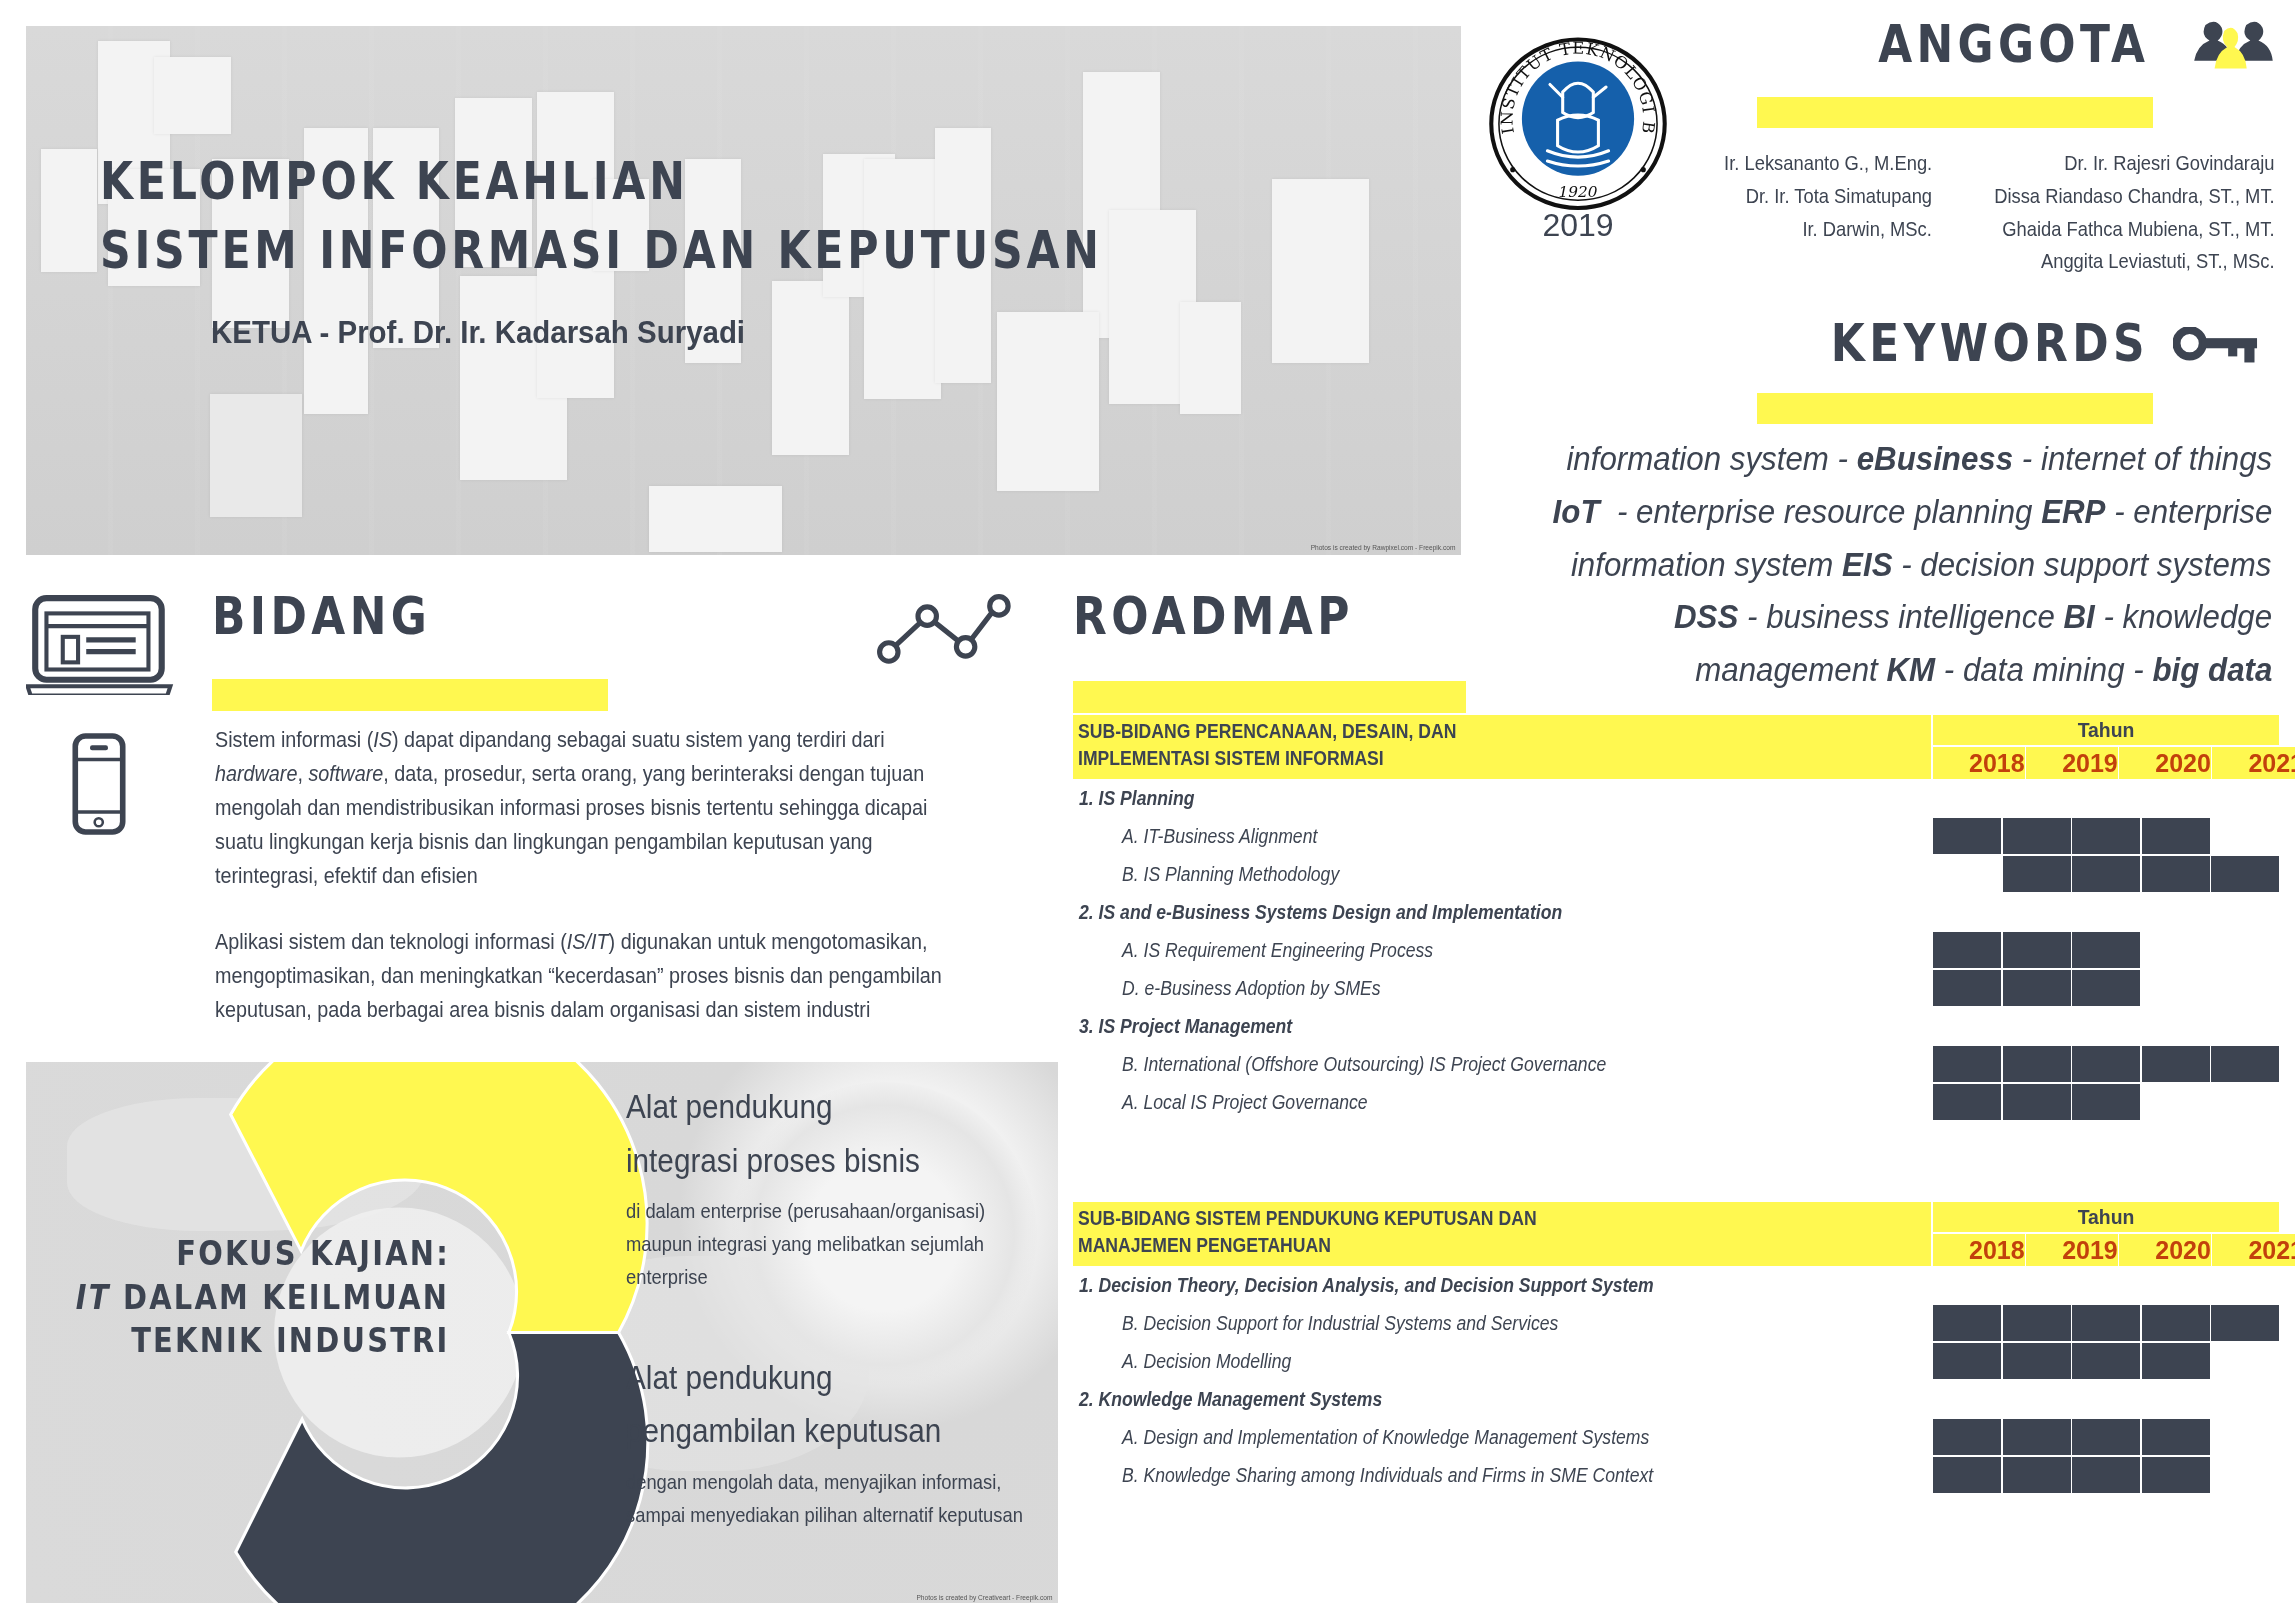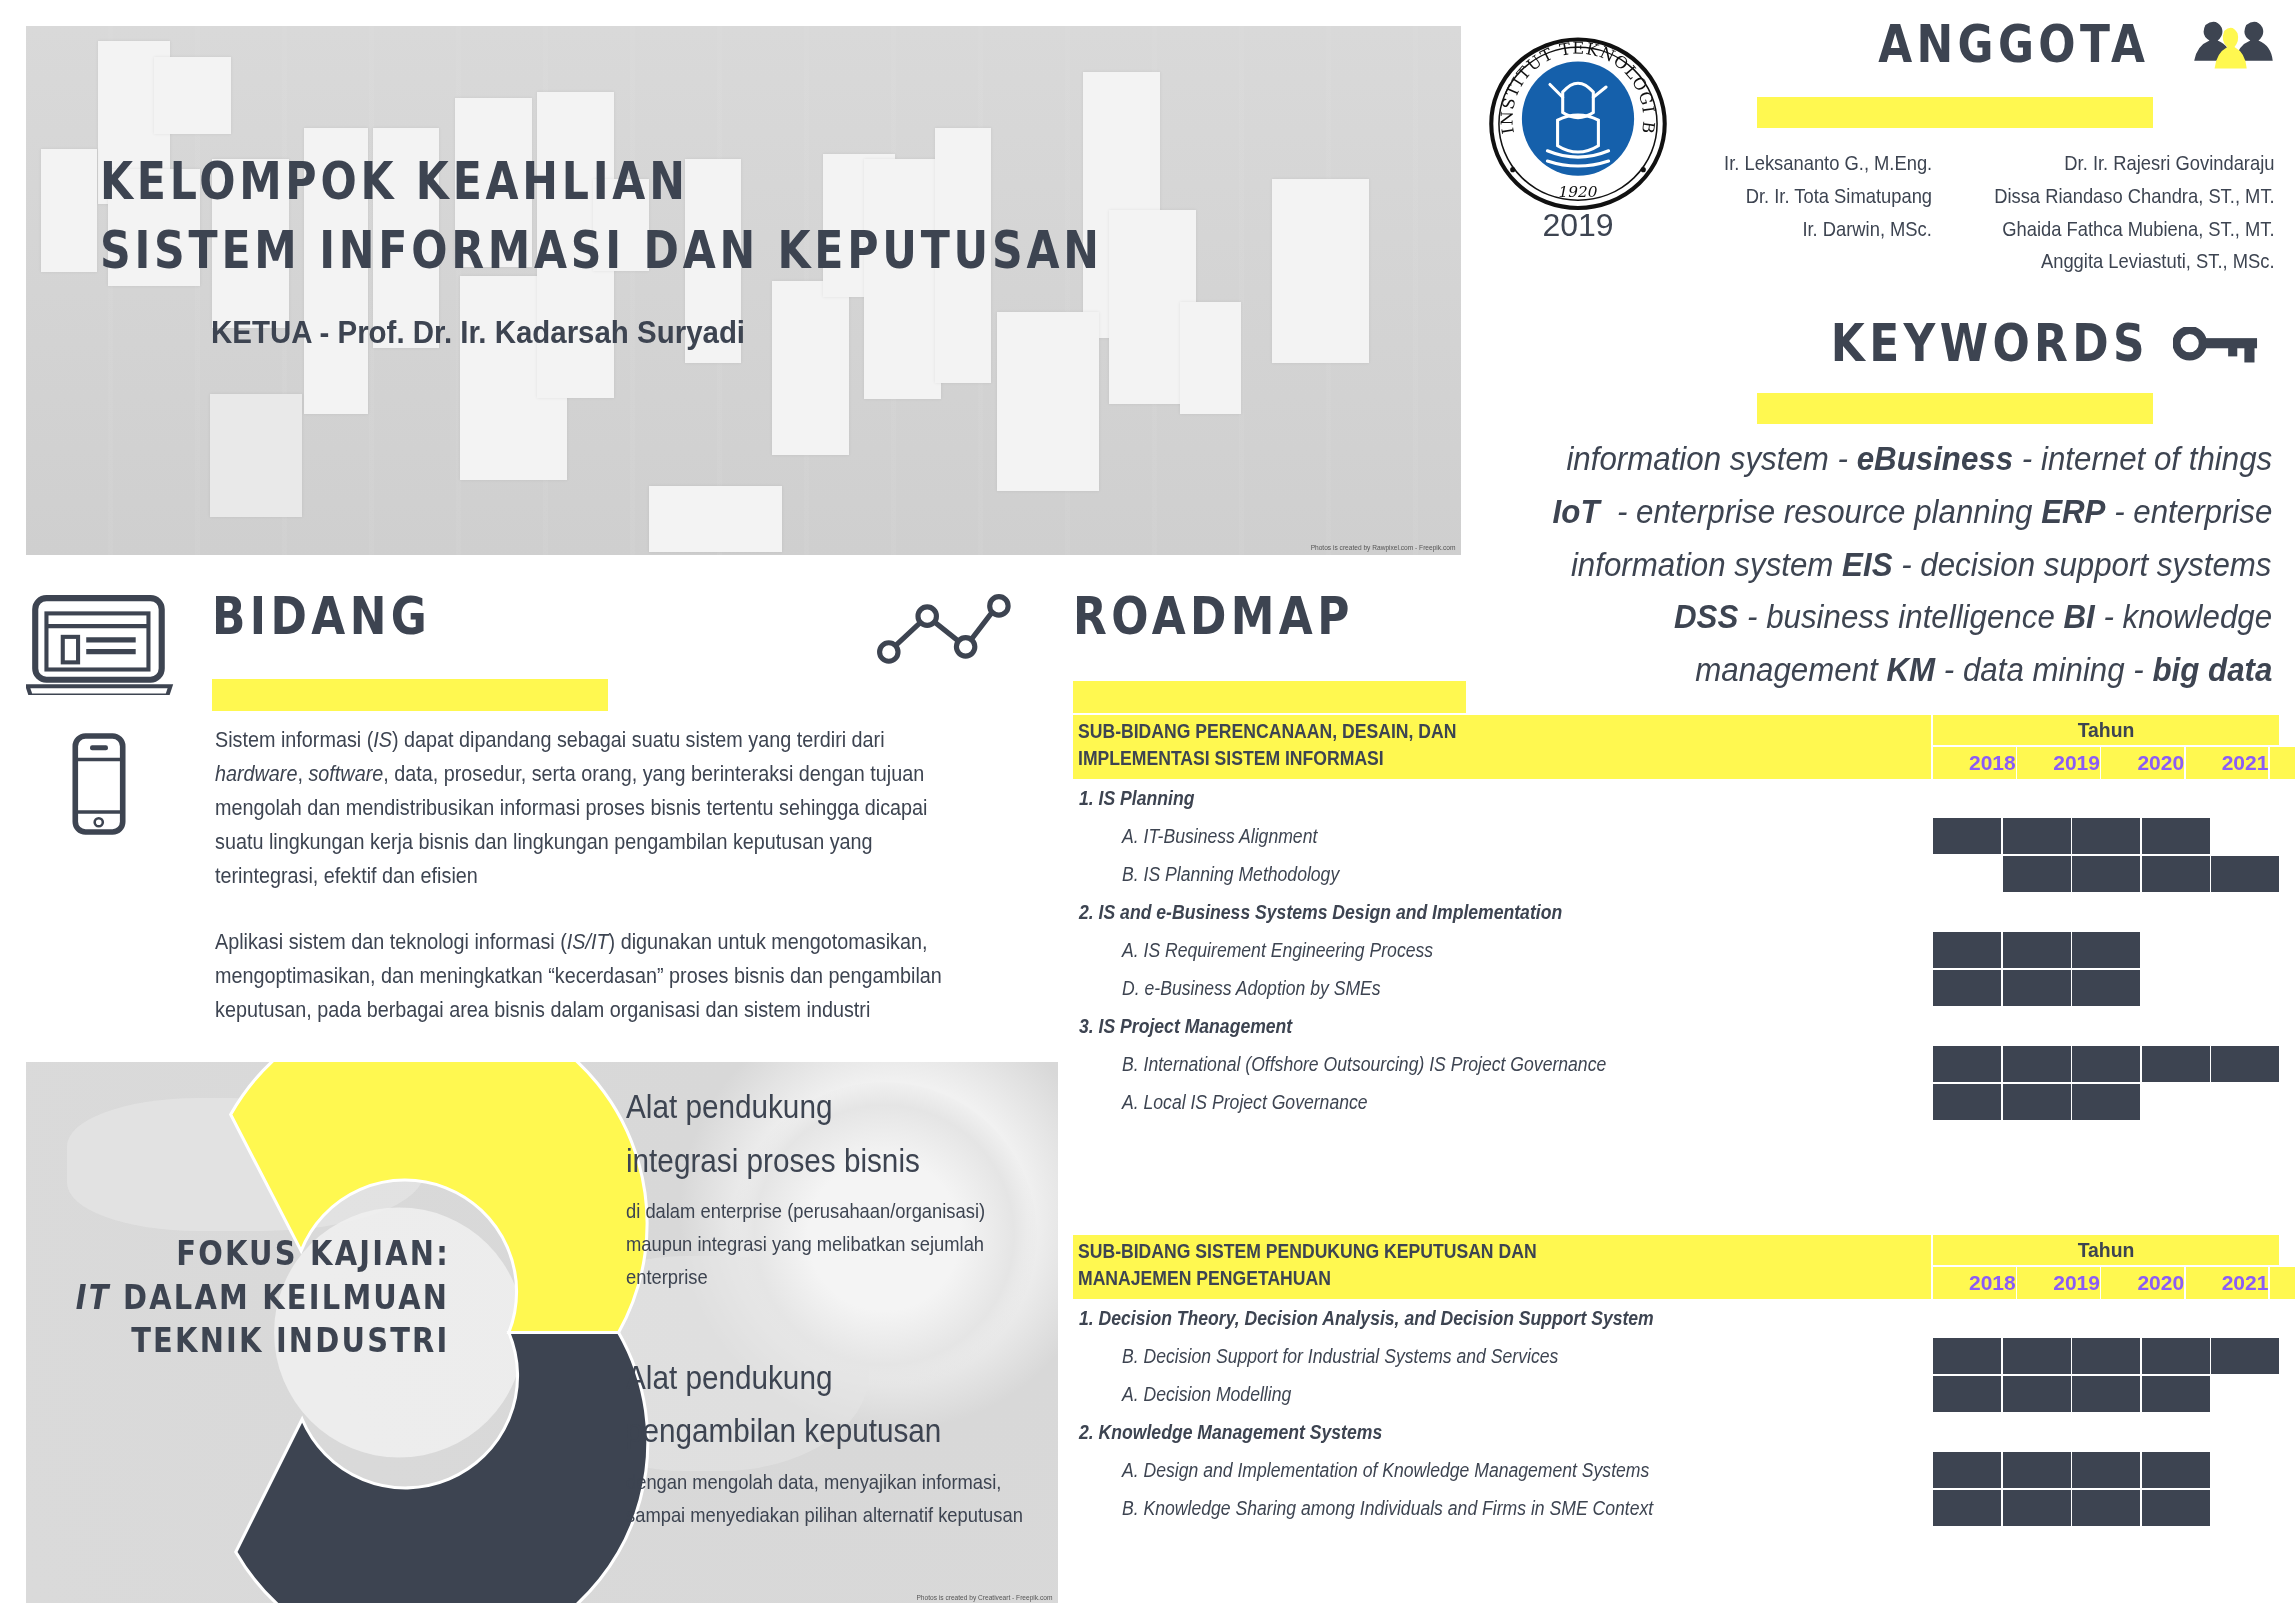--- a/index.html
+++ b/index.html
@@ -68,21 +68,21 @@
   .alat-title { position: absolute; font-size: 33px; color: #3d4451; white-space: nowrap; font-family: "Liberation Sans", sans-serif; transform: scaleX(0.9); transform-origin: left; line-height: 53px; }
   .alat-desc { position: absolute; font-size: 20.4px; color: #3d4451; font-family: "Liberation Sans", sans-serif; line-height: 33px; transform: scaleX(0.9); transform-origin: left; width: 460px; }
 
   
   .rm-table { position: absolute; left: 1073px; width: 1205px; }
   .rm-head { position: relative; height: 64px; }
   .rm-head .sub { position: absolute; left: 0; top: 0; width: 858px; height: 64px; background: #fff850; }
   .rm-head .sub span { position: absolute; left: 5.1px; font-size: 20px; font-weight: bold; color: #3d4451; white-space: nowrap; font-family: "Liberation Sans", sans-serif; transform: scaleX(0.88); transform-origin: left; }
   .rm-head .tahun { position: absolute; left: 860px; top: 0; width: 346px; height: 30px; background: #fff850; text-align: center; font-size: 19.4px; font-weight: bold; line-height: 30px; color: #3d4451; font-family: "Liberation Sans", sans-serif; }
   .rm-head .years { position: absolute; left: 860px; top: 32px; width: 346px; height: 32px; display: flex; gap: 1.5px; }
-  .rm-head .years div { flex: 1; background: #fff850; text-align: center; font-size: 21px; font-weight: bold; line-height: 32px; color: #8b5cf6; font-family: "Liberation Sans", sans-serif; padding-left: 36px; }
+  .rm-head .years div { flex: 1; background: #fff850; text-align: center; font-size: 25px; font-weight: bold; line-height: 32px; color: #c2410c; font-family: "Liberation Sans", sans-serif; padding-left: 36px; }
   .rm-row { position: relative; height: 38px; }
   .rm-row .label { position: absolute; top: 0; height: 38px; line-height: 38px; font-size: 20px; font-style: italic; color: #3d4451; white-space: nowrap; font-family: "Liberation Sans", sans-serif; transform: scaleX(0.88); transform-origin: left; }
   .rm-row.cat .label { left: 6.1px; font-weight: bold; }
   .rm-row.item .label { left: 49px; }
   .rm-row .cells { position: absolute; left: 860px; top: 0.5px; width: 346px; height: 36px; display: flex; gap: 1.5px; }
   .rm-row .cells div { flex: 1; }
   .rm-row .cells div.on { background: #3d4451; }
 </style>
 </head>
 <body>
@@ -336,21 +336,21 @@
       <div class="label">A. Local IS Project Governance</div>
       <div class="cells">
         <div class="on"></div>
         <div class="on"></div>
         <div class="on"></div>
         <div class=""></div>
         <div class=""></div>
       </div>
     </div>
   </div>
-<div class="rm-table" style="top:1235px;" id="rm-table-1">
+<div class="rm-table" style="top:1202px;" id="rm-table-1">
     <div class="rm-head">
       <div class="sub">
         <span style="top:5.1px">SUB-BIDANG SISTEM PENDUKUNG KEPUTUSAN DAN</span>
         <span style="top:32px">MANAJEMEN PENGETAHUAN</span>
       </div>
       <div class="tahun">Tahun</div>
       <div class="years">
         <div>2018</div>
         <div>2019</div>
         <div>2020</div>

